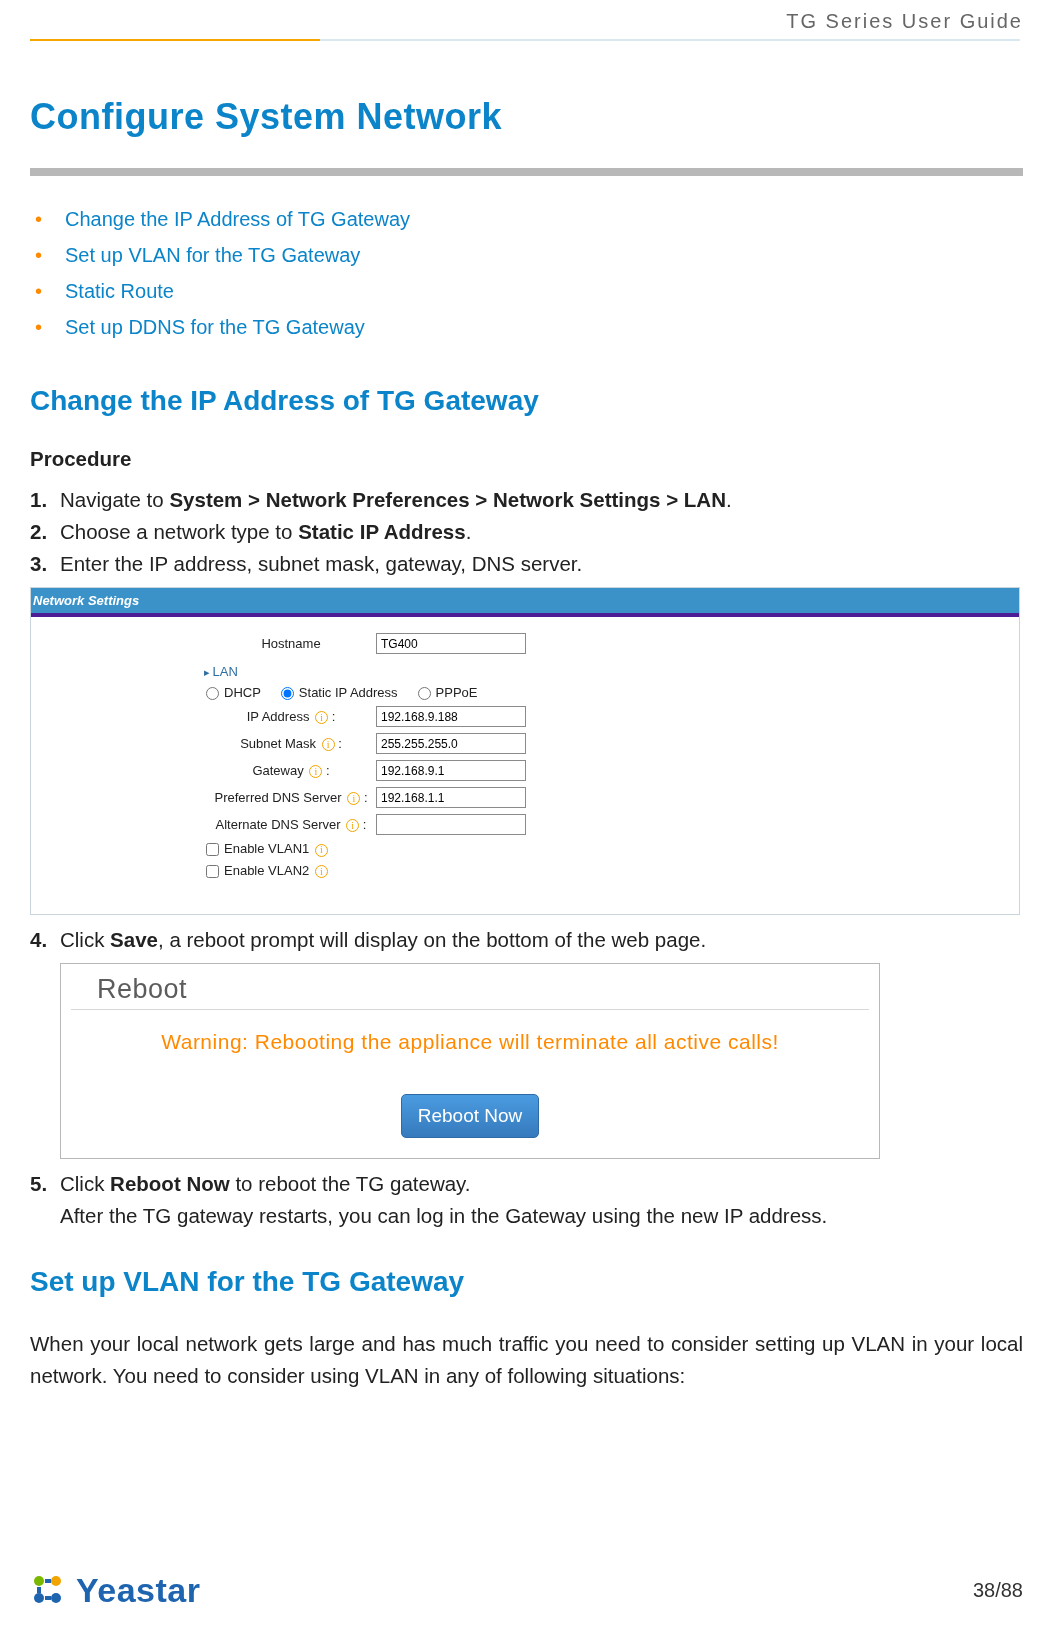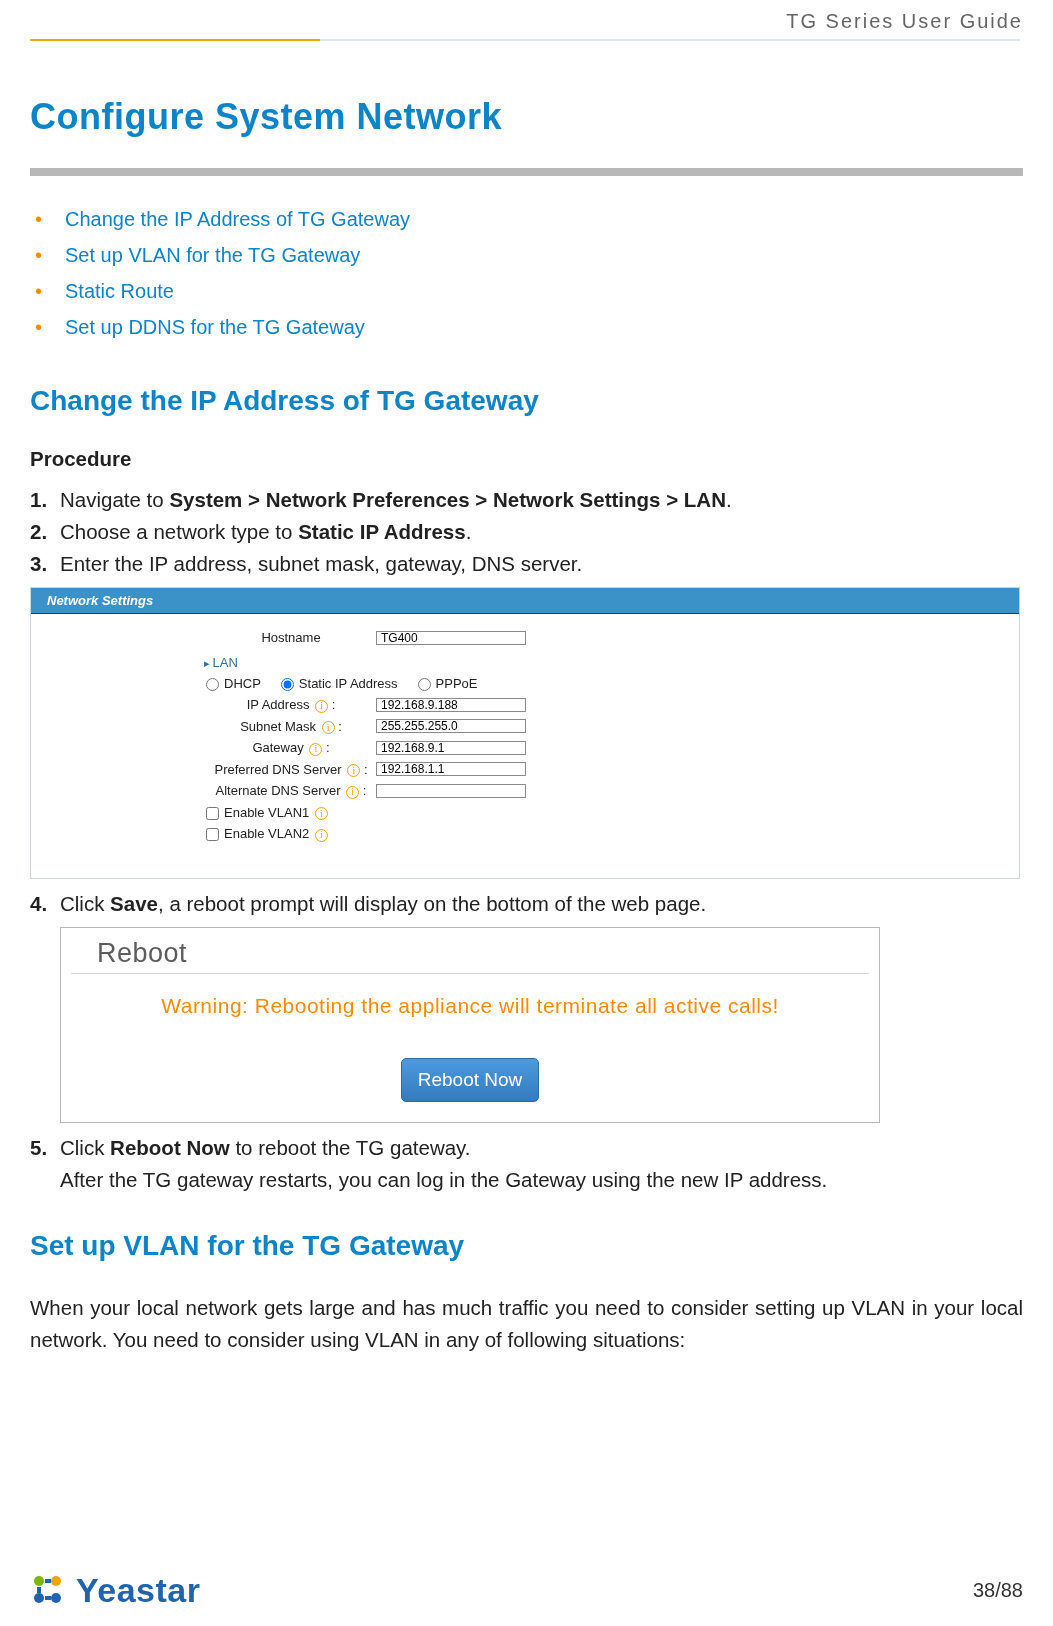--- a/index.html
+++ b/index.html
@@ -117,36 +117,36 @@
     width: 990px;
     font-size: 13px;
     background: #fff;
   }
   .panel-net-title {
     background: #3a92c8;
     color: #fff;
     font-size: 13px;
     font-style: italic;
     font-weight: bold;
-    padding: 5px 16px;
-    border-bottom: 1px solid #4c1d95;
+    padding: 5px 2px;
+    border-bottom: 4px solid #4c1d95;
   }
   .panel-net-body {
     padding: 10px 14px 30px 175px;
   }
   .nf-row {
     display: flex;
     align-items: center;
     margin: 6px 0;
     font-size: 13px;
   }
   .nf-label { width: 170px; text-align: center; }
   .nf-input {
     width: 150px;
-    height: 14px;
+    height: 21px;
     border: 1px solid #8a8a8a;
     font-size: 12px;
     padding: 0 4px;
     font-family: Arial, sans-serif;
   }
   .lan-head {
     color: #2f6fa0;
     font-size: 13px;
     margin: 10px 0 6px -2px;
   }

